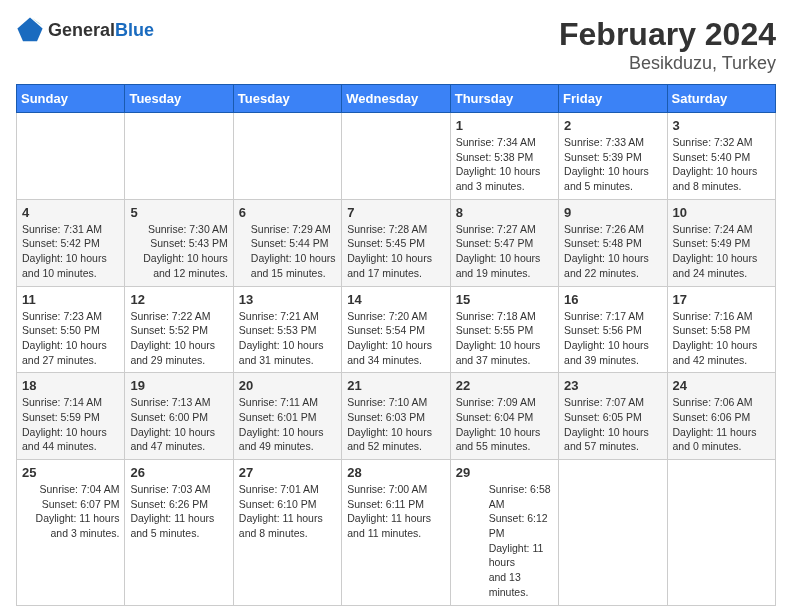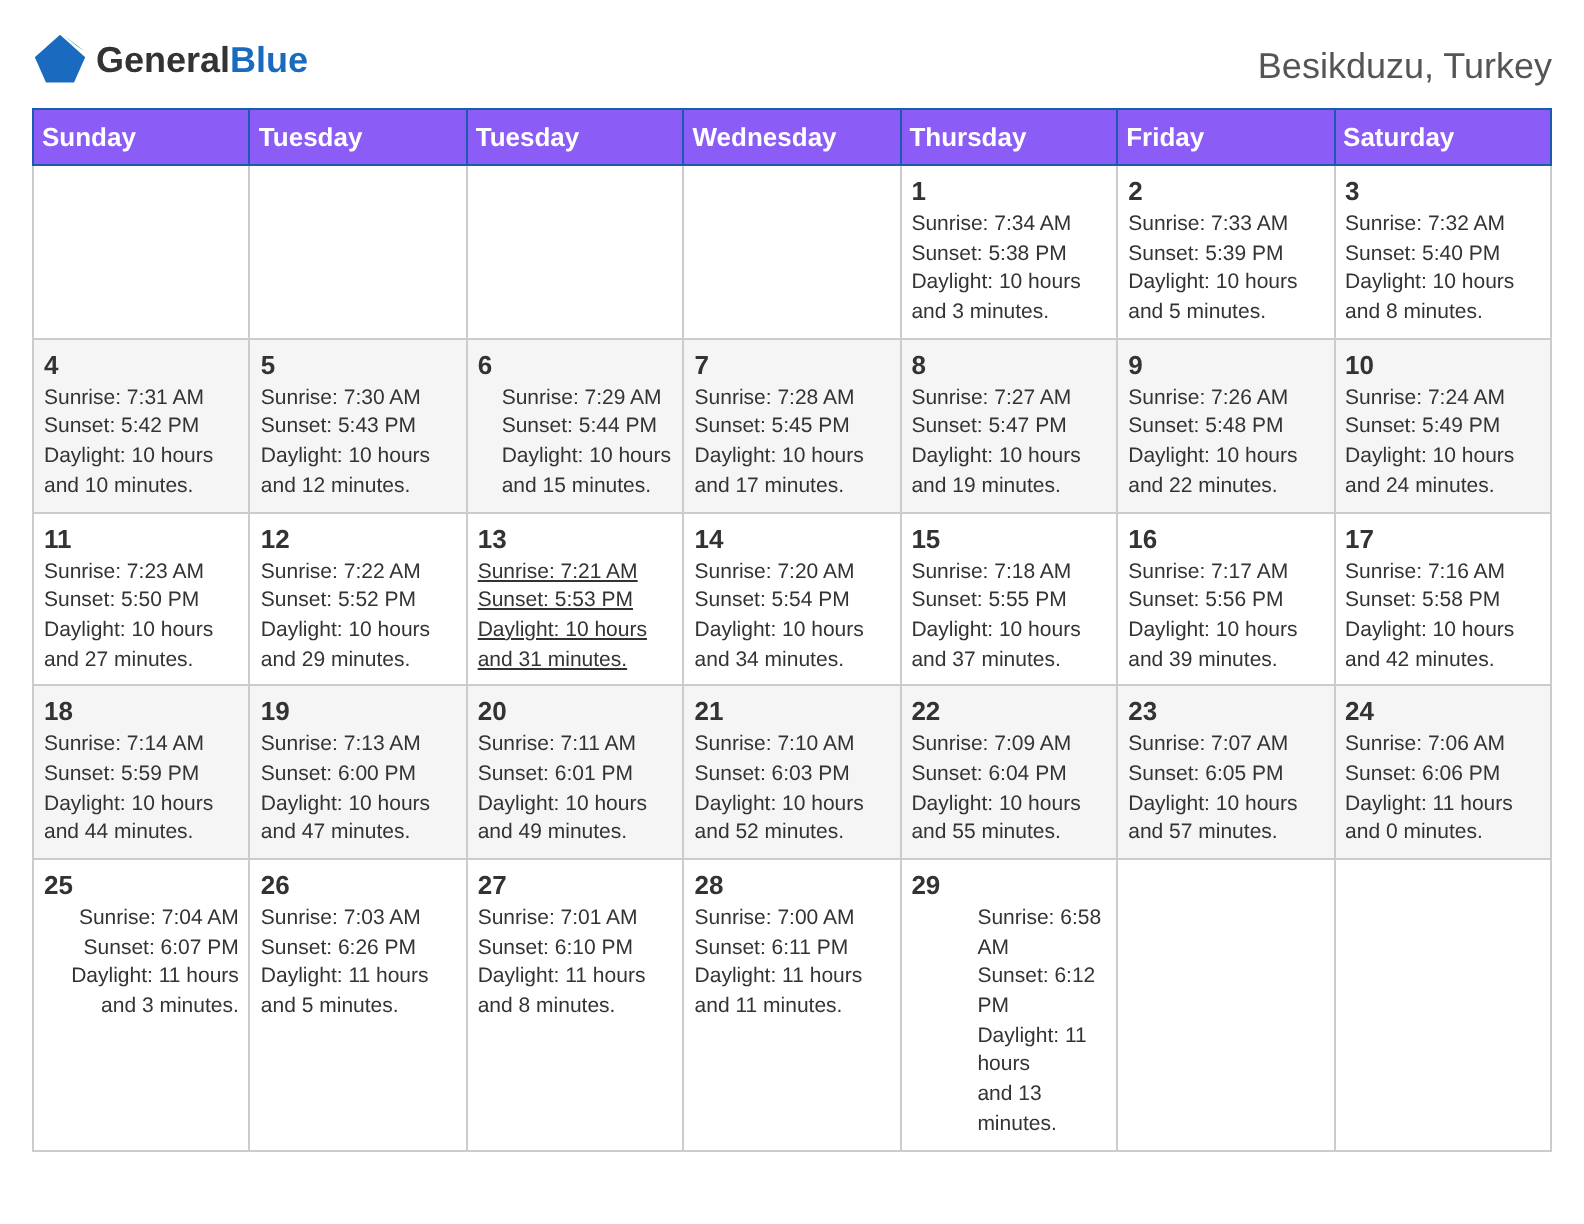--- a/index.html
+++ b/index.html
@@ -6,21 +6,21 @@
     body {
       font-family: Arial, sans-serif;
       background: #fff;
       width: 792px;
       min-height: 612px;
       padding: 16px;
     }
     .header {
       display: flex;
       justify-content: space-between;
-      align-items: flex-end;
+      align-items: flex-start;
       margin-bottom: 10px;
     }
     .logo {
       display: flex;
       align-items: center;
       gap: 4px;
     }
     .logo-text-general {
       font-size: 18px;
       font-weight: bold;
@@ -46,21 +46,21 @@
     .location-subtitle {
       font-size: 18px;
       color: #555;
     }
     .calendar {
       width: 100%;
       border-collapse: collapse;
       border: 1px solid #ccc;
     }
     .calendar th {
-      background-color: #8b5cf6;
+      background-color: #3b82f6;
       color: #fff;
       padding: 6px 4px;
       font-size: 13px;
       font-weight: bold;
       text-align: left;
       border: 1px solid #1a5aaf;
     }
     .calendar td {
       vertical-align: top;
       padding: 5px 5px;
@@ -96,20 +96,21 @@
   <div class="logo">
     <svg class="logo-icon" viewBox="0 0 40 40" xmlns="http://www.w3.org/2000/svg">
       <polygon points="20,2 38,18 30,36 10,36 2,18" fill="#1a6bbf"></polygon>
       <polygon points="22,2 38,14 32,10" fill="#2a9d8f"></polygon>
     </svg>
     <div>
       <span class="logo-text-general">General</span><span class="logo-text-blue">Blue</span>
     </div>
   </div>
   <div class="title-section">
+    <div class="month-title">February 2024</div>
     <div class="location-subtitle">Besikduzu, Turkey</div>
   </div>
 </div>
 
 <table class="calendar">
   <thead>
     <tr>
     <th>Sunday</th>
         <th>Tuesday</th>
         <th>Tuesday</th>
@@ -150,21 +151,21 @@
       <tr>
         <td>
           <div class="day-number">4</div>
           <div class="day-info" style="white-space: pre-line;">Sunrise: 7:31 AM
 Sunset: 5:42 PM
 Daylight: 10 hours
 and 10 minutes.</div>
         </td>
         <td>
           <div class="day-number">5</div>
-          <div class="day-info" style="white-space: pre-line;">Sunrise: 7:30 AM
+          <div class="day-info" style="white-space: pre-line; text-align: right;">Sunrise: 7:30 AM
 Sunset: 5:43 PM
 Daylight: 10 hours
 and 12 minutes.</div>
         </td>
         <td>
           <div class="day-number">6</div>
           <div class="day-info" style="white-space: pre-line; margin-left: 12px;">Sunrise: 7:29 AM
 Sunset: 5:44 PM
 Daylight: 10 hours
 and 15 minutes.</div>
@@ -208,21 +209,21 @@
         </td>
         <td>
           <div class="day-number">12</div>
           <div class="day-info" style="white-space: pre-line;">Sunrise: 7:22 AM
 Sunset: 5:52 PM
 Daylight: 10 hours
 and 29 minutes.</div>
         </td>
         <td>
           <div class="day-number">13</div>
-          <div class="day-info" style="white-space: pre-line; text-decoration: underline;">Sunrise: 7:21 AM
+          <div class="day-info" style="white-space: pre-line;">Sunrise: 7:21 AM
 Sunset: 5:53 PM
 Daylight: 10 hours
 and 31 minutes.</div>
         </td>
         <td>
           <div class="day-number">14</div>
           <div class="day-info" style="white-space: pre-line;">Sunrise: 7:20 AM
 Sunset: 5:54 PM
 Daylight: 10 hours
 and 34 minutes.</div>

